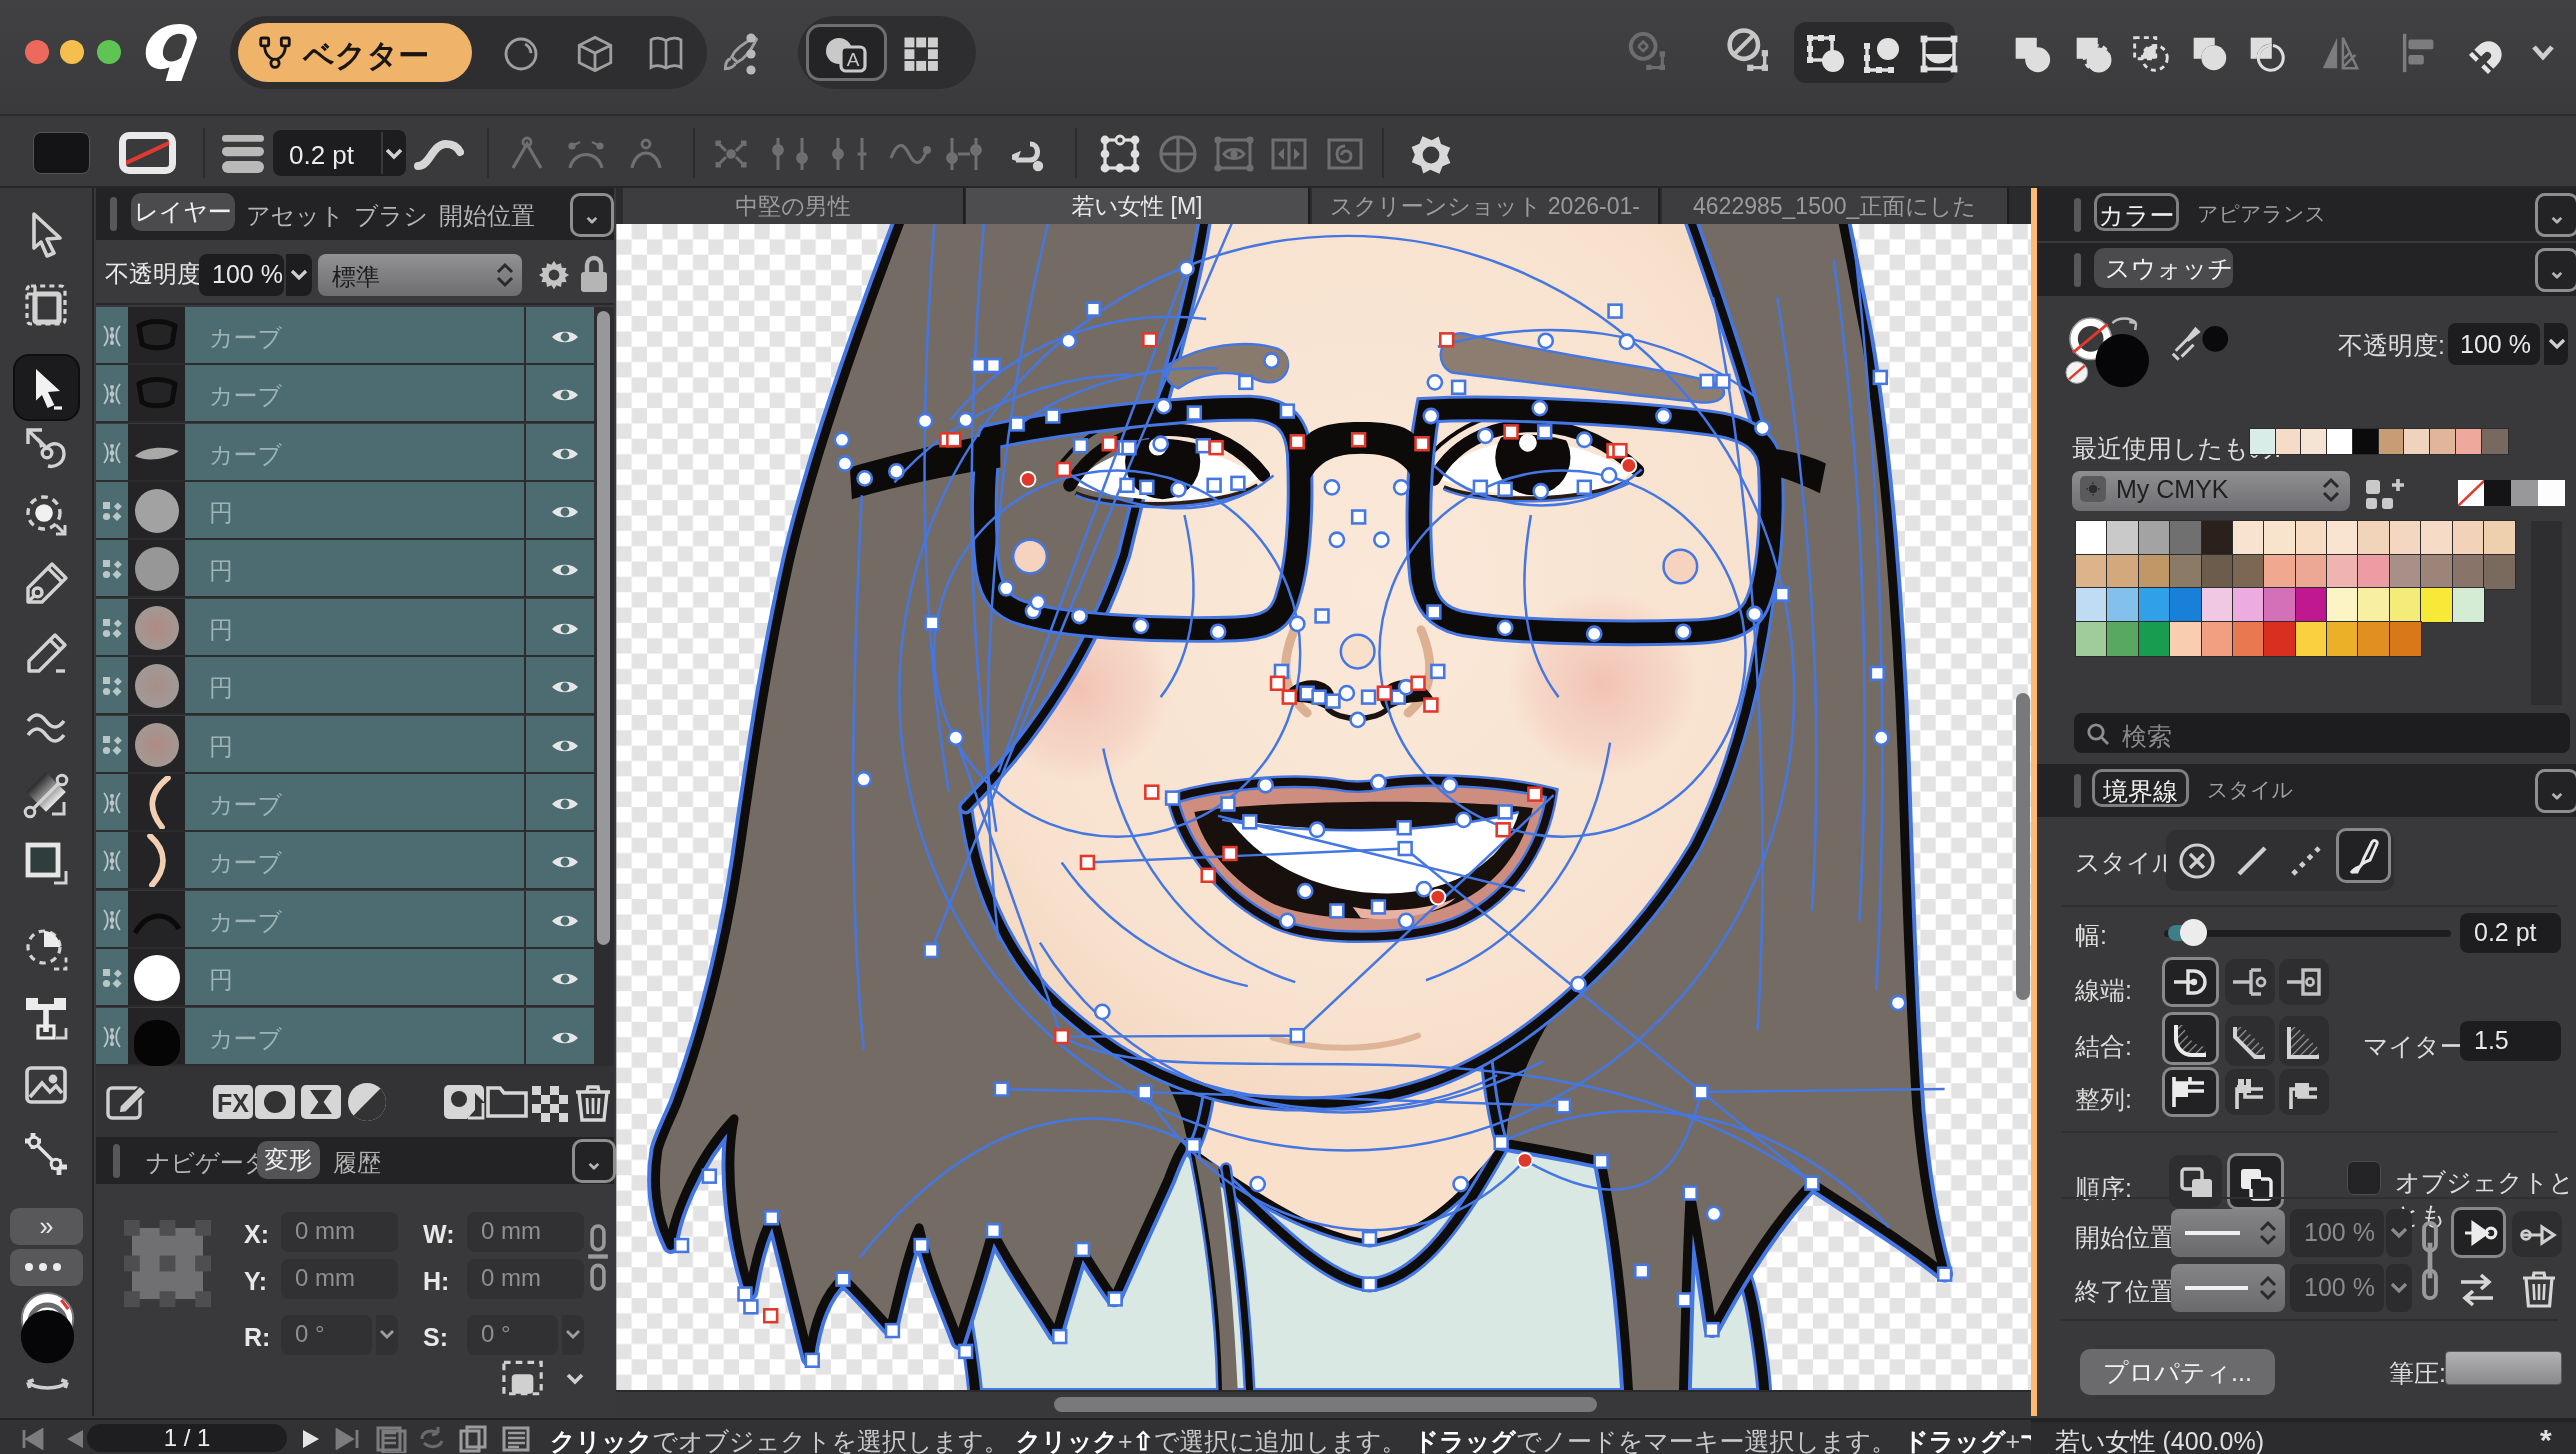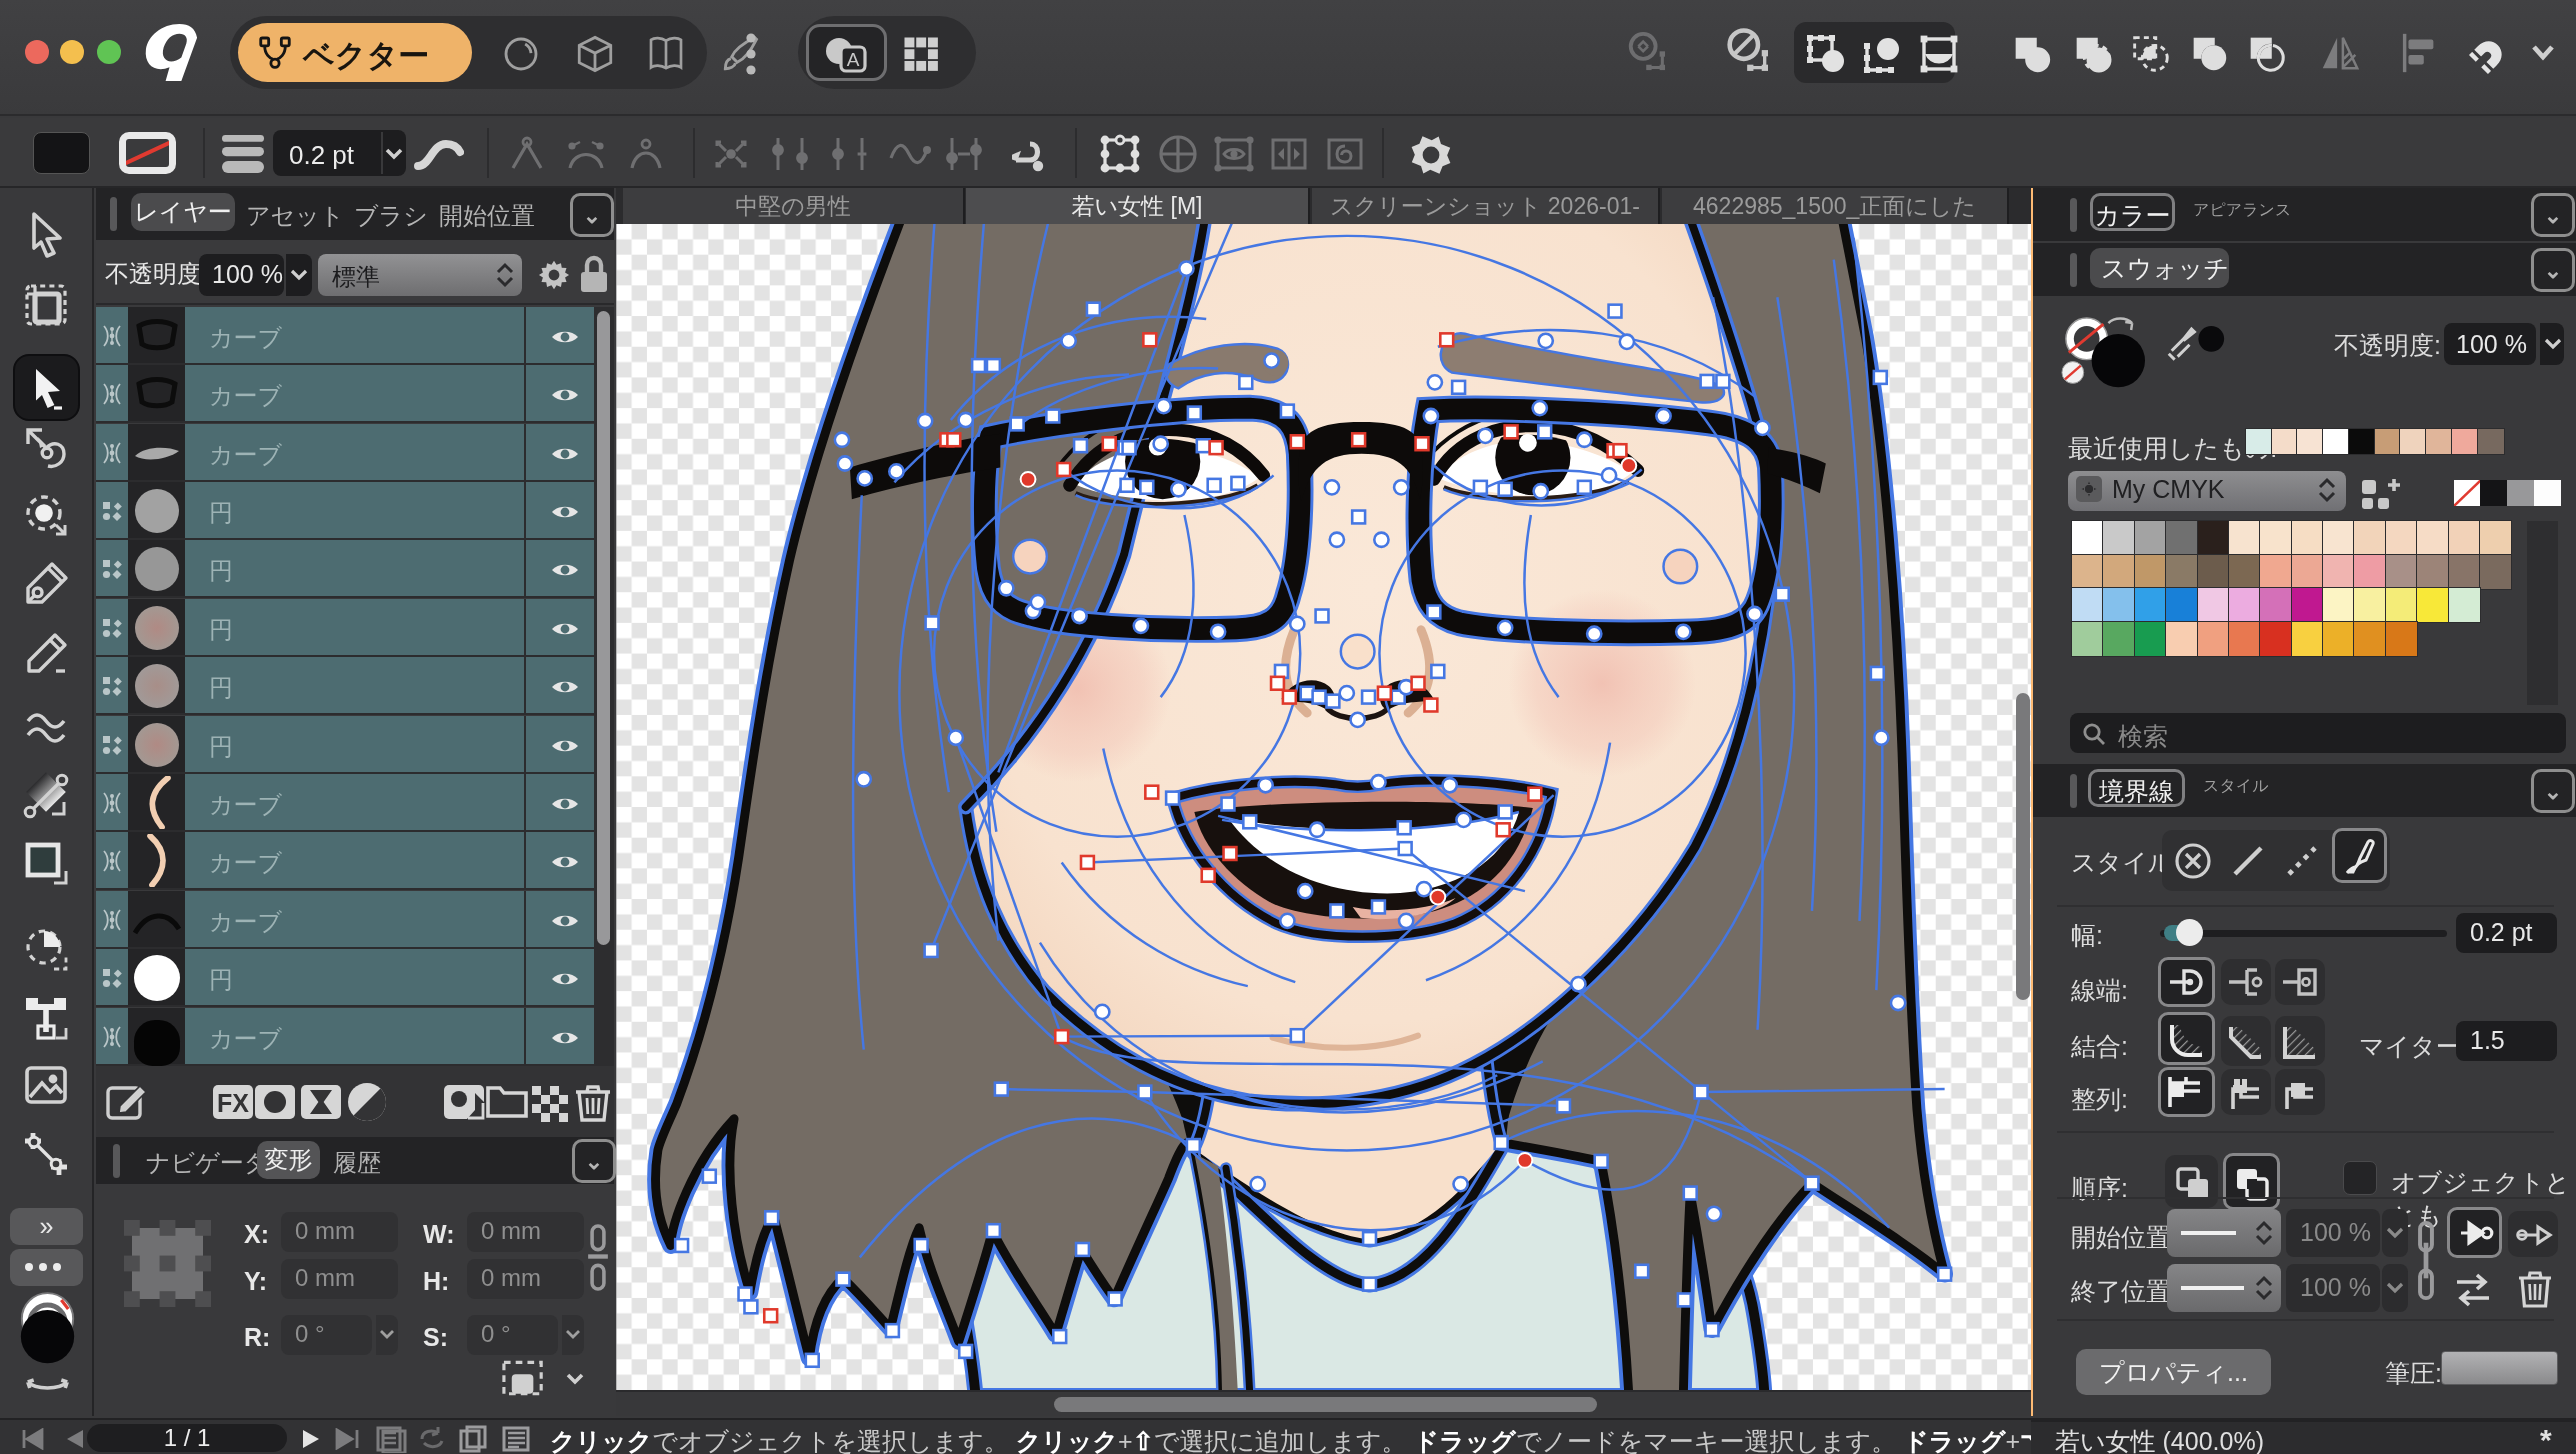--- a/index.html
+++ b/index.html
@@ -28,24 +28,24 @@
 #lfoot{position:absolute;left:0;top:878px;width:518px;height:71px;background:#333335}
 #navtabs{position:absolute;left:0;top:949px;width:518px;height:47px;background:#232325;font-size:24px;color:#b4b4b4}
 #xform{position:absolute;left:0;top:996px;width:518px;height:232px;background:#39393b;color:#d8d8d8;font-size:25px}
 .fld{position:absolute;height:40px;background:#313133;border-radius:8px;color:#8f8f8f;font-size:24px;padding:5px 0 0 14px}
 
 #cwrap{left:616px;top:188px;width:1416px;height:1228px;background:#2e2e30}
 #ctabs{position:absolute;left:0;top:0;width:1416px;height:36px;background:#2b2b2d;font-size:23px}
 .ctab{position:absolute;top:0;height:36px;border-right:2px solid #1e1e20;color:#9b9b9b;background:#3d3d3f;text-align:center;line-height:36px;overflow:hidden}
 #cbot{position:absolute;left:0;top:1202px;width:1416px;height:26px;background:#38383a;border-top:2px solid #2a2a2c}
 
-#rpanel{left:2031px;top:188px;width:545px;height:1228px;background:#39393b;border-left:2px solid #fdba74}
+#rpanel{left:2031px;top:188px;width:545px;height:1228px;background:#39393b;border-left:6px solid #fdba74}
 .rp-h{position:absolute;left:0;width:545px;height:53px;background:#232325}
 .rlbl{color:#dcdcdc;font-size:25px}
-.dimlbl{color:#9f9f9f;font-size:16px}
+.dimlbl{color:#9f9f9f;font-size:21px}
 .darkbox{background:#1d1d1f;border-radius:8px;color:#e9e9e9;font-size:25px}
 .graybtn{background:#2c2c2e;border-radius:10px}
 .selbtn{background:#222224;border:3px solid #88888a;border-radius:10px}
 
 #sbar{left:0;top:1418px;width:2576px;height:37px;background:#323234;border-top:2px solid #222224;color:#c9c9c9;font-size:25px}
 </style></head><body>
 <div id="root">
 
 <div class="abs" id="tb1">
   <div class="abs tl" style="left:25px;background:#ec695d"></div>

